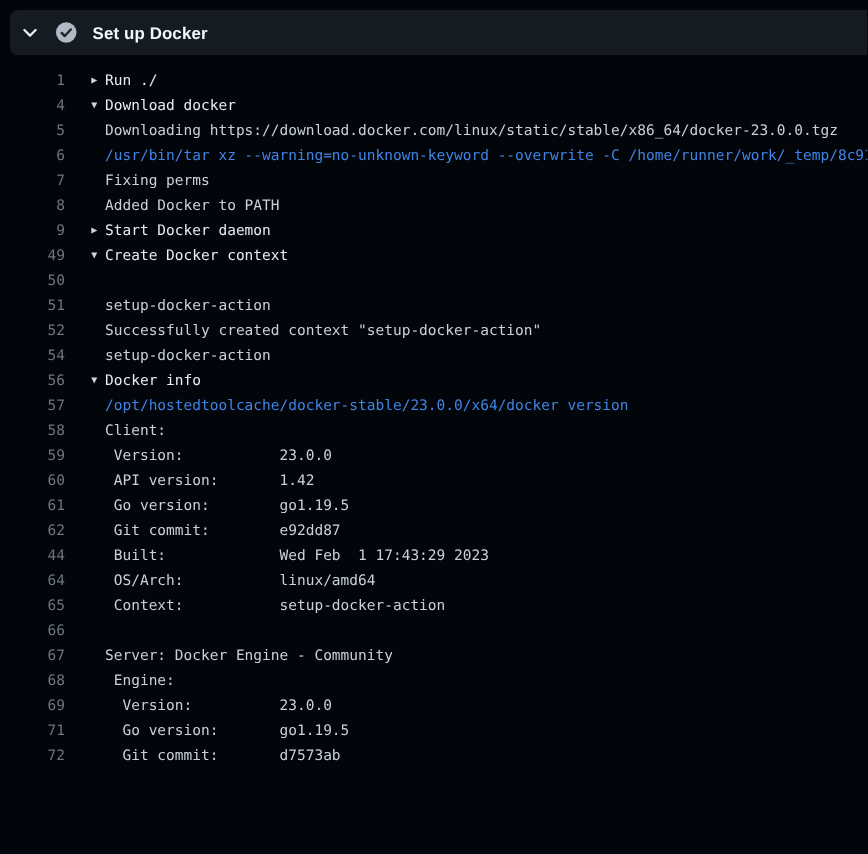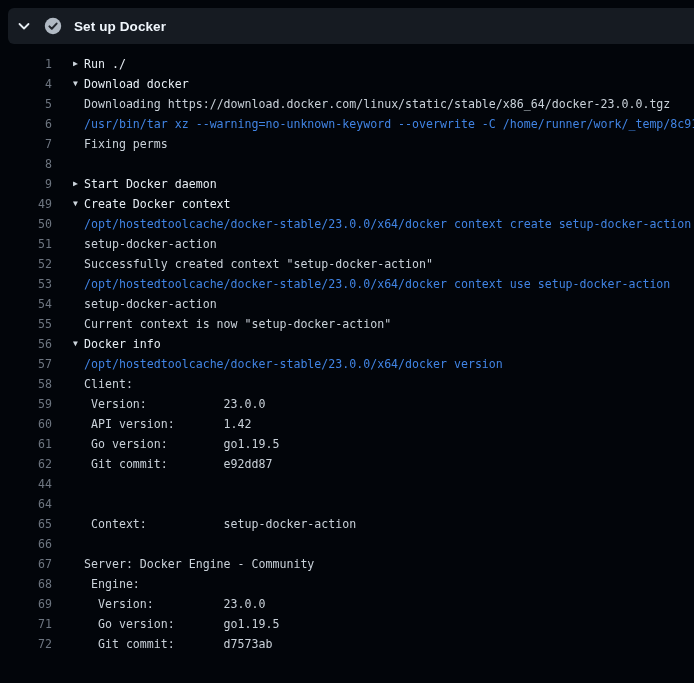--- a/index.html
+++ b/index.html
@@ -69,38 +69,36 @@
     </span>
     <span class="step-title">Set up Docker</span>
   </div>
 
   <div class="log" id="log">
       <div class="line group"><span class="ln">1</span><span class="gut">▶</span><pre class="txt">Run ./</pre></div>
       <div class="line group"><span class="ln">4</span><span class="gut">▼</span><pre class="txt">Download docker</pre></div>
       <div class="line"><span class="ln">5</span><span class="gut"></span><pre class="txt"><span>Downloading </span><span class="loglink">https://download.docker.com/linux/static/stable/x86_64/docker-23.0.0.tgz</span></pre></div>
       <div class="line cmd"><span class="ln">6</span><span class="gut"></span><pre class="txt">/usr/bin/tar xz --warning=no-unknown-keyword --overwrite -C /home/runner/work/_temp/8c91</pre></div>
       <div class="line"><span class="ln">7</span><span class="gut"></span><pre class="txt">Fixing perms</pre></div>
-      <div class="line"><span class="ln">8</span><span class="gut"></span></div>
+      <div class="line"><span class="ln">8</span><span class="gut"></span><pre class="txt">Added Docker to PATH</pre></div>
       <div class="line group"><span class="ln">9</span><span class="gut">▶</span><pre class="txt">Start Docker daemon</pre></div>
       <div class="line group"><span class="ln">49</span><span class="gut">▼</span><pre class="txt">Create Docker context</pre></div>
-      <div class="line cmd"><span class="ln">50</span><span class="gut"></span><pre class="txt">/opt/hostedtoolcache/docker-stable/23.0.0/x64/docker context create setup-docker-action</pre></div>
+      <div class="line cmd"><span class="ln">50</span><span class="gut"></span></div>
       <div class="line"><span class="ln">51</span><span class="gut"></span><pre class="txt">setup-docker-action</pre></div>
       <div class="line"><span class="ln">52</span><span class="gut"></span><pre class="txt">Successfully created context "setup-docker-action"</pre></div>
-      <div class="line cmd"><span class="ln">53</span><span class="gut"></span><pre class="txt">/opt/hostedtoolcache/docker-stable/23.0.0/x64/docker context use setup-docker-action</pre></div>
       <div class="line"><span class="ln">54</span><span class="gut"></span><pre class="txt">setup-docker-action</pre></div>
-      <div class="line"><span class="ln">55</span><span class="gut"></span><pre class="txt">Current context is now "setup-docker-action"</pre></div>
       <div class="line group"><span class="ln">56</span><span class="gut">▼</span><pre class="txt">Docker info</pre></div>
       <div class="line cmd"><span class="ln">57</span><span class="gut"></span><pre class="txt">/opt/hostedtoolcache/docker-stable/23.0.0/x64/docker version</pre></div>
       <div class="line"><span class="ln">58</span><span class="gut"></span><pre class="txt">Client:</pre></div>
       <div class="line"><span class="ln">59</span><span class="gut"></span><pre class="txt"> Version:           23.0.0</pre></div>
       <div class="line"><span class="ln">60</span><span class="gut"></span><pre class="txt"> API version:       1.42</pre></div>
       <div class="line"><span class="ln">61</span><span class="gut"></span><pre class="txt"> Go version:        go1.19.5</pre></div>
       <div class="line"><span class="ln">62</span><span class="gut"></span><pre class="txt"> Git commit:        e92dd87</pre></div>
-      <div class="line"><span class="ln">44</span><span class="gut"></span></div>
-      <div class="line"><span class="ln">64</span><span class="gut"></span></div>
+      <div class="line"><span class="ln">44</span><span class="gut"></span><pre class="txt"> Built:             Wed Feb  1 17:43:29 2023</pre></div>
+      <div class="line"><span class="ln">64</span><span class="gut"></span><pre class="txt"> OS/Arch:           linux/amd64</pre></div>
       <div class="line"><span class="ln">65</span><span class="gut"></span><pre class="txt"> Context:           setup-docker-action</pre></div>
       <div class="line"><span class="ln">66</span><span class="gut"></span><pre class="txt"></pre></div>
       <div class="line"><span class="ln">67</span><span class="gut"></span><pre class="txt">Server: Docker Engine - Community</pre></div>
       <div class="line"><span class="ln">68</span><span class="gut"></span><pre class="txt"> Engine:</pre></div>
       <div class="line"><span class="ln">69</span><span class="gut"></span><pre class="txt">  Version:          23.0.0</pre></div>
       <div class="line"><span class="ln">71</span><span class="gut"></span><pre class="txt">  Go version:       go1.19.5</pre></div>
       <div class="line"><span class="ln">72</span><span class="gut"></span><pre class="txt">  Git commit:       d7573ab</pre></div>
     </div>
 
 </div>

